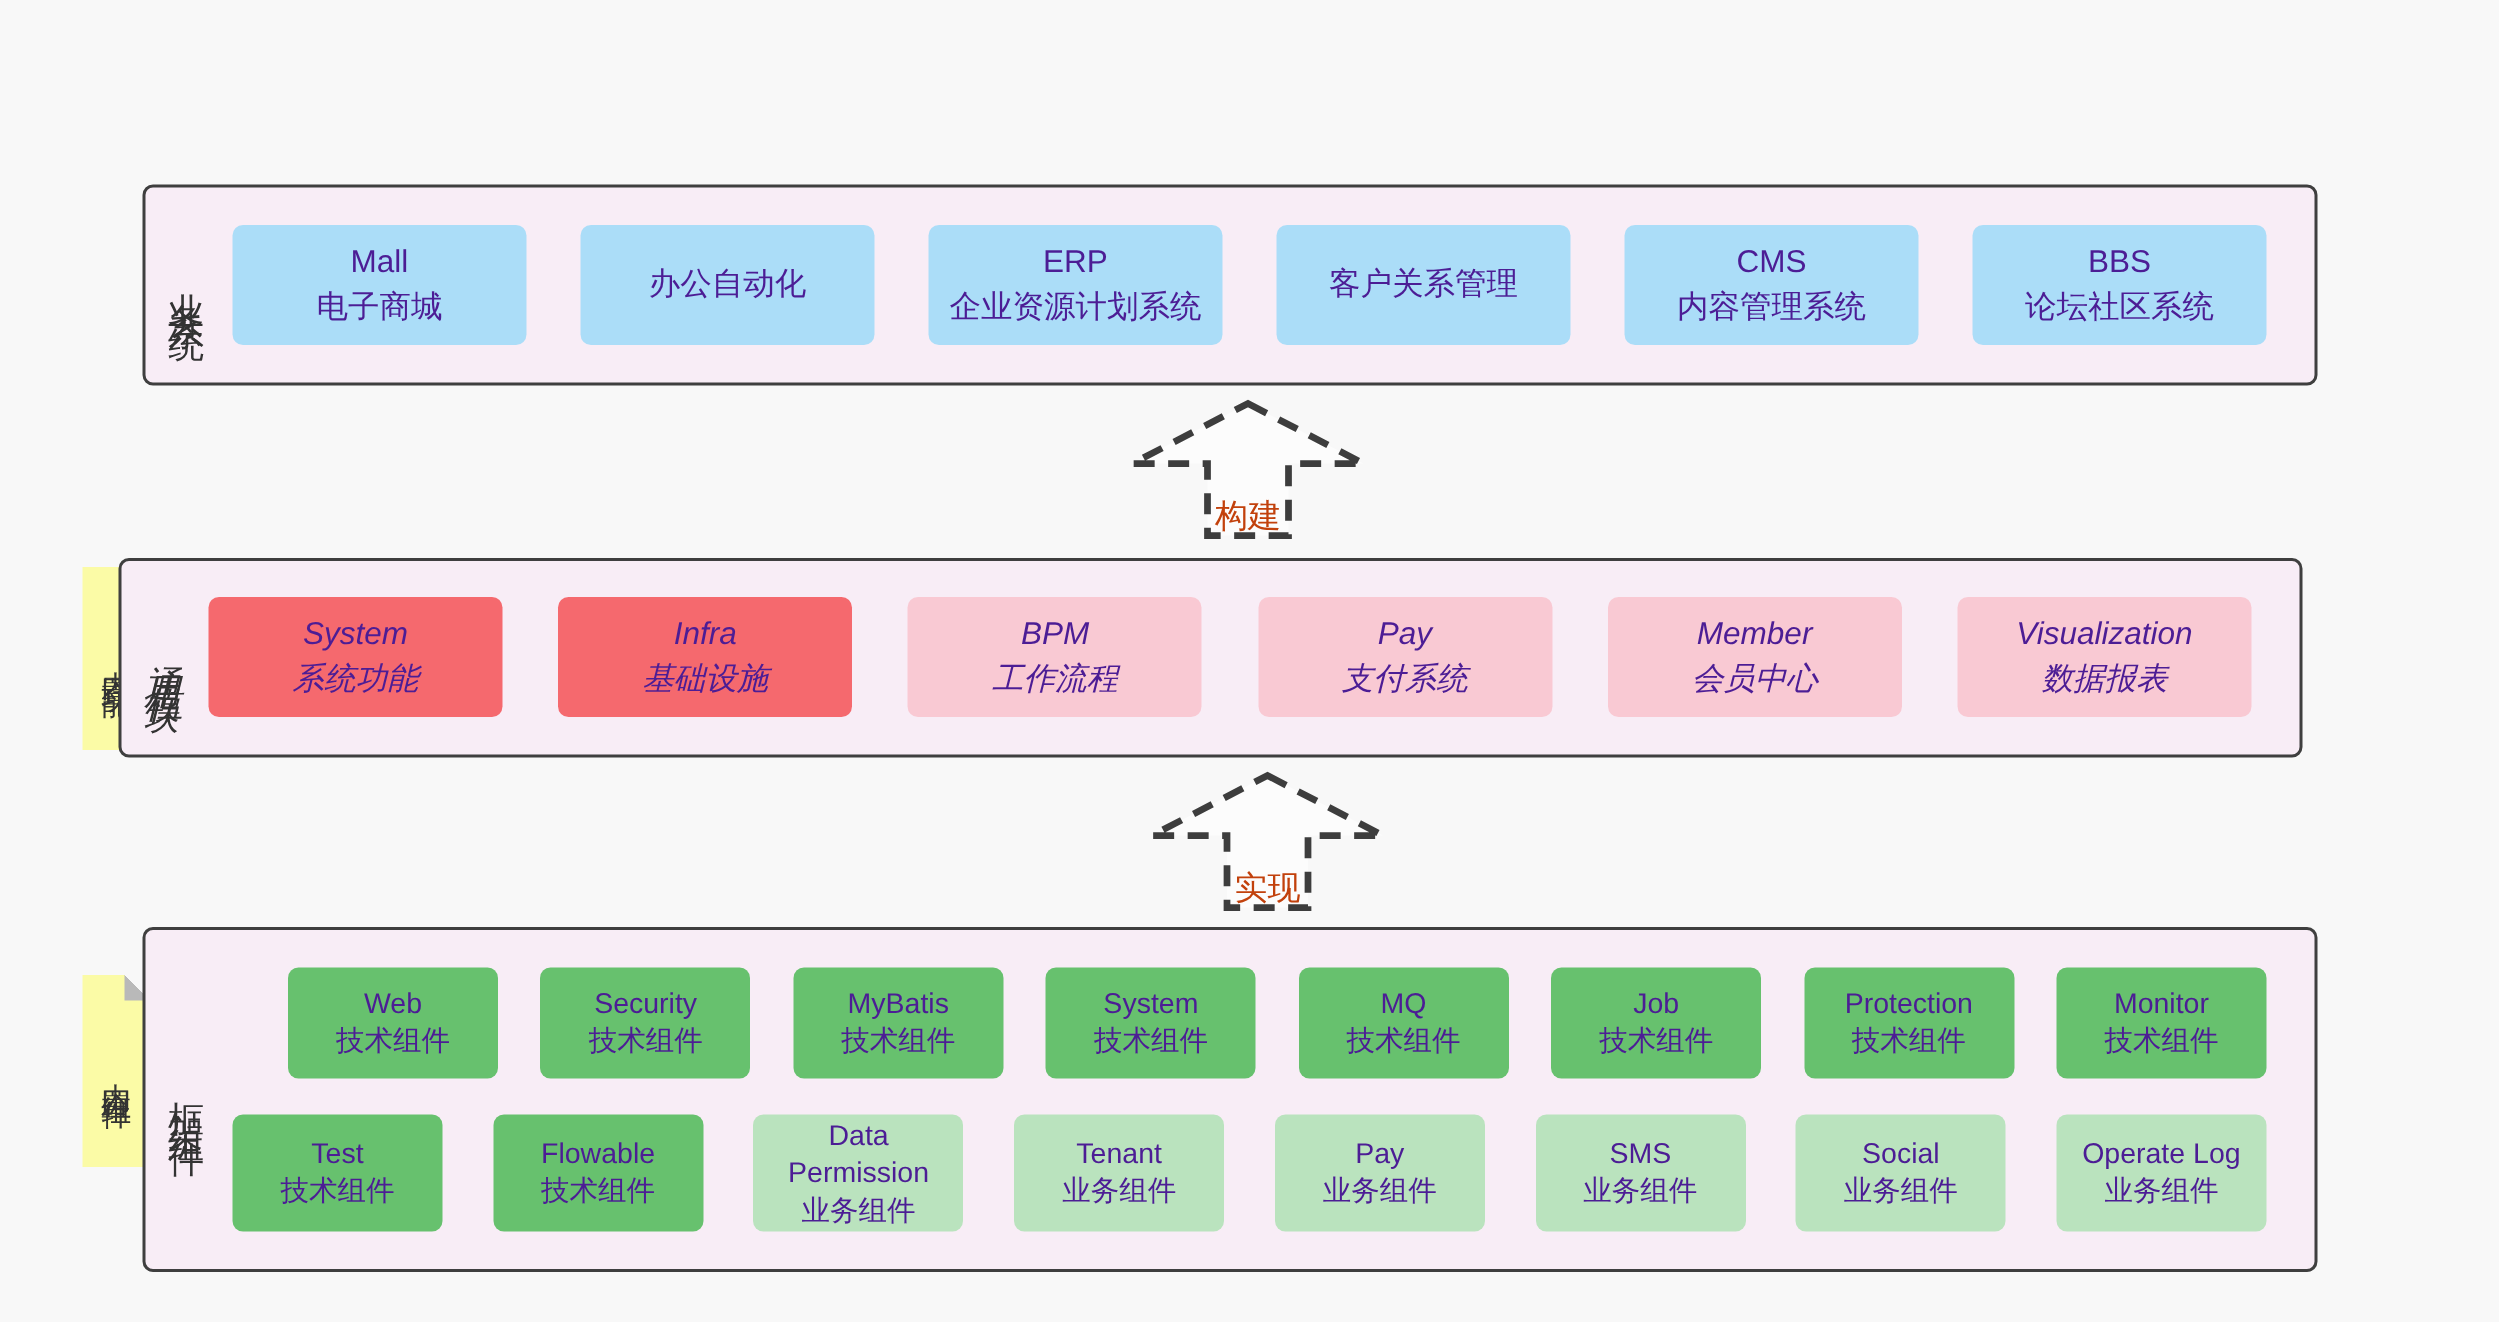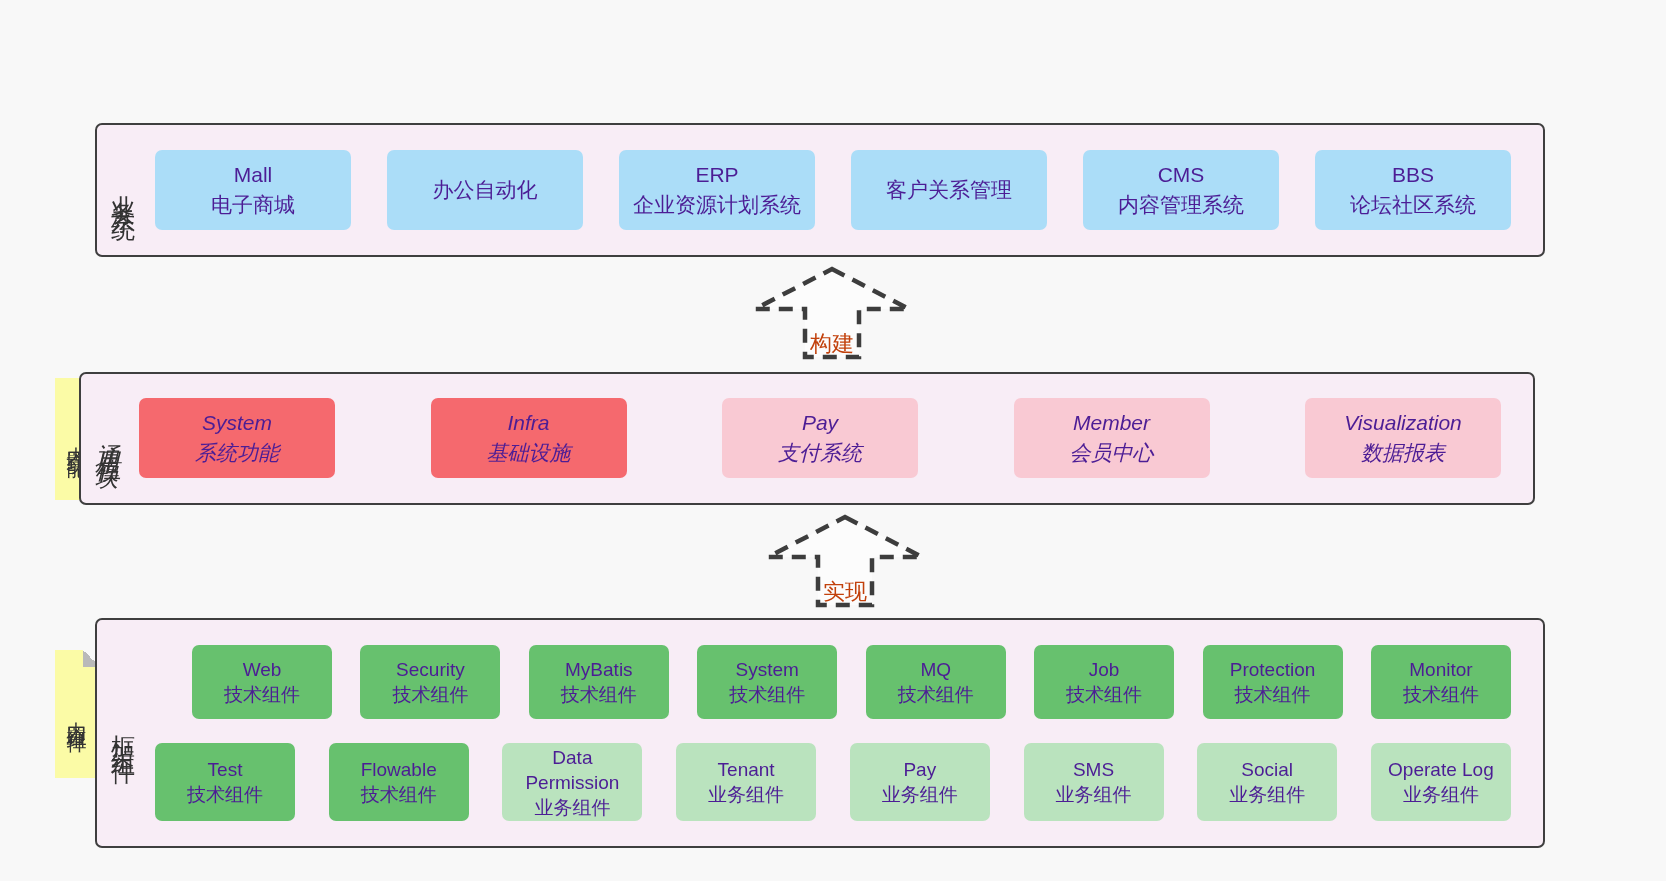--- a/index.html
+++ b/index.html
@@ -153,20 +153,24 @@
         <div class="box v-red">
           <div class="box-title">System</div>
           <div class="box-sub">系统功能</div>
         </div>
 
         <div class="box v-red">
           <div class="box-title">Infra</div>
           <div class="box-sub">基础设施</div>
         </div>
 
+        <div class="box v-pink">
+          <div class="box-title">BPM</div>
+          <div class="box-sub">工作流程</div>
+        </div>
 
         <div class="box v-pink">
           <div class="box-title">Pay</div>
           <div class="box-sub">支付系统</div>
         </div>
 
         <div class="box v-pink">
           <div class="box-title">Member</div>
           <div class="box-sub">会员中心</div>
         </div>

